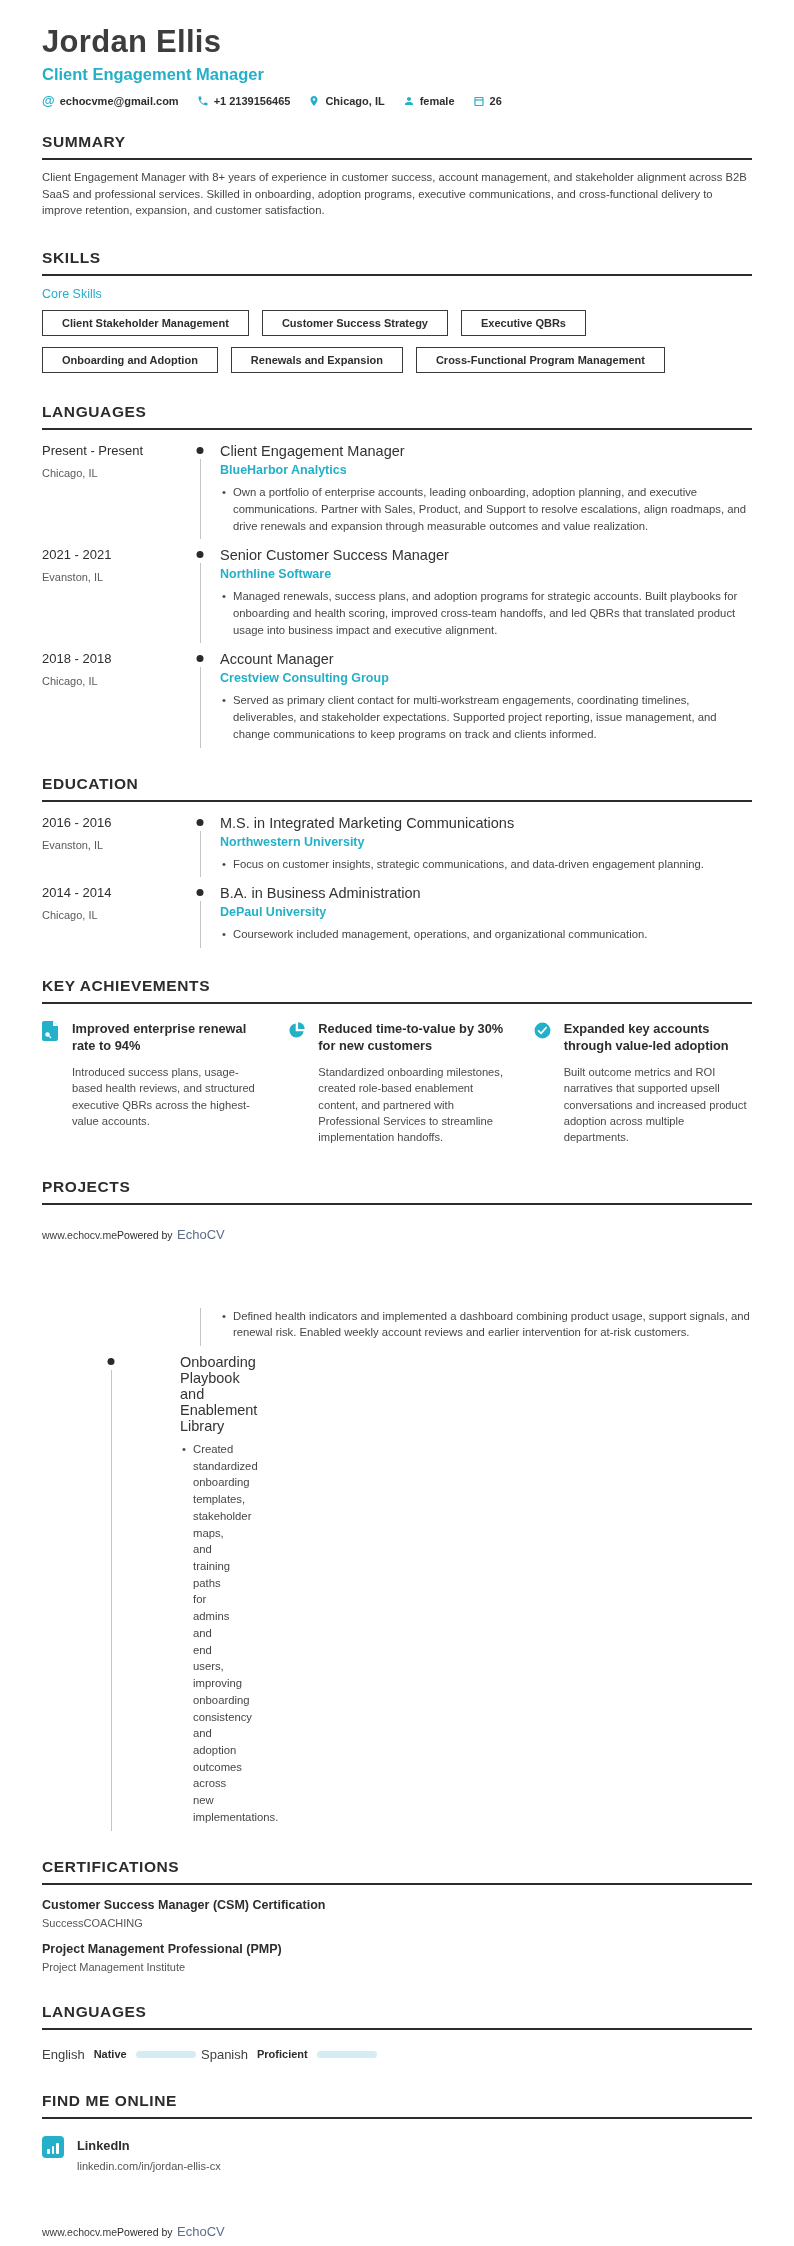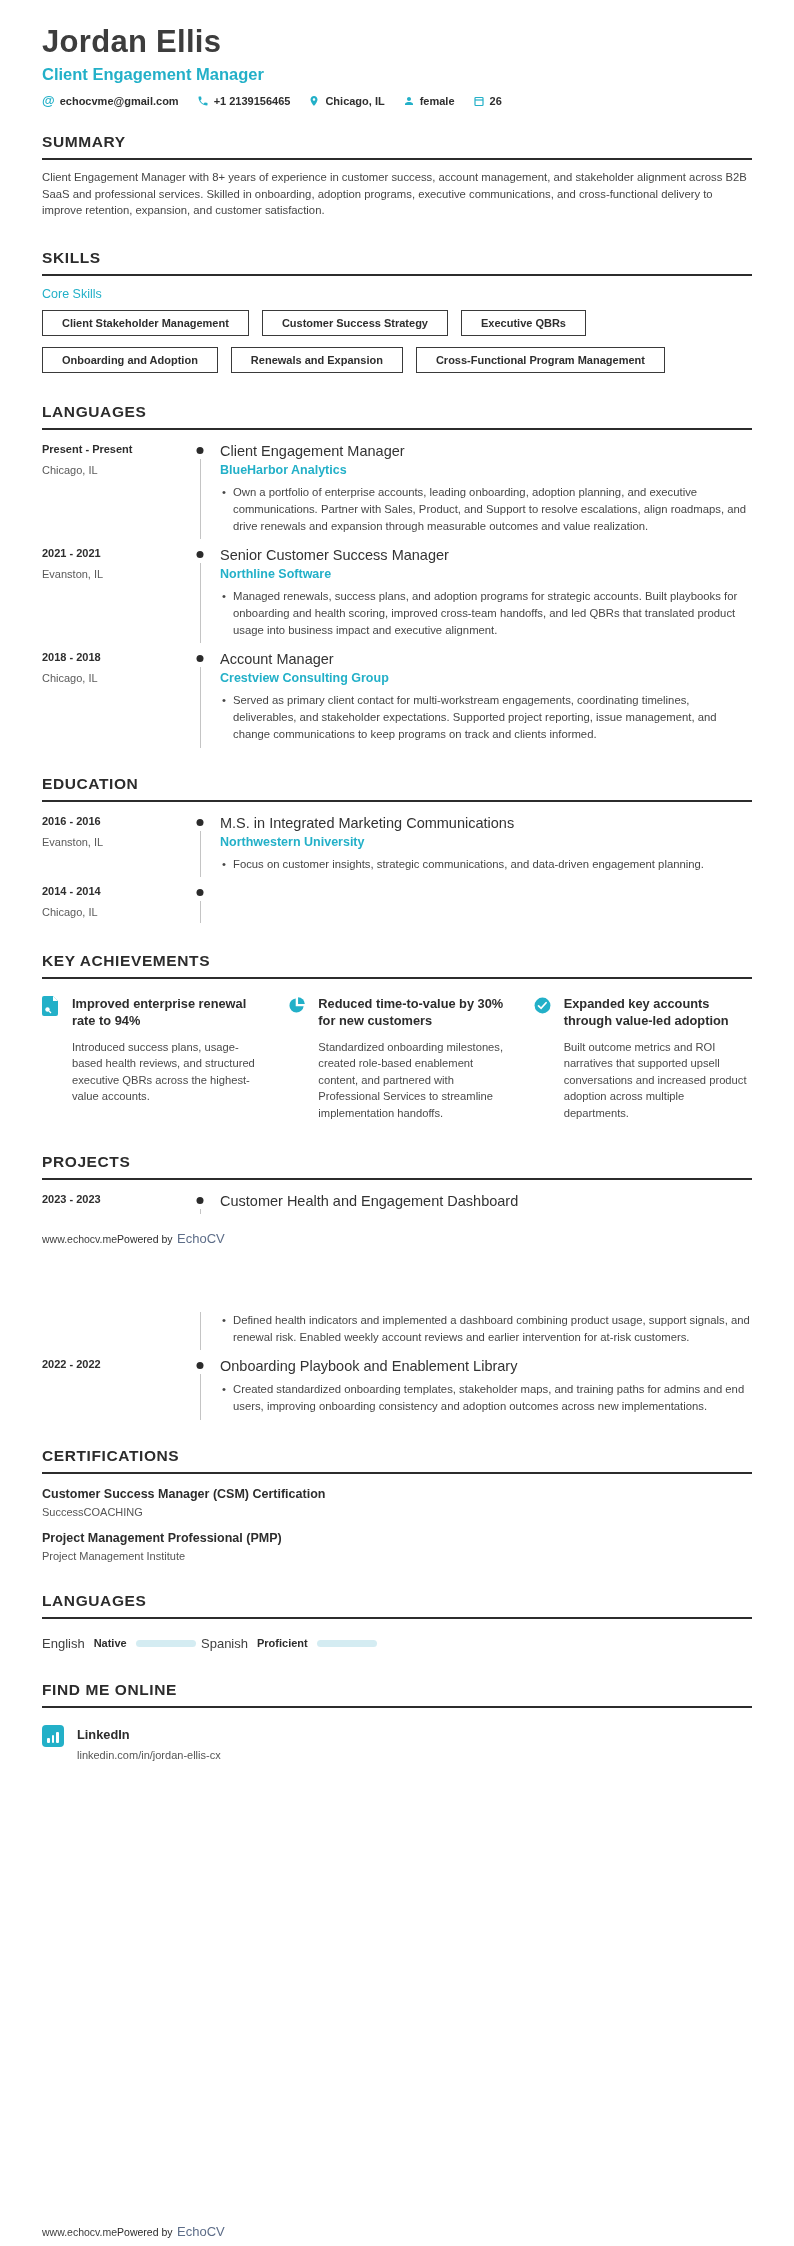--- a/index.html
+++ b/index.html
@@ -19,21 +19,21 @@
   .section{margin-top:28px;}
   .section-heading{font-size:15.5px;font-weight:bold;color:#2c2c2c;letter-spacing:.6px;padding-bottom:7px;border-bottom:2.5px solid #2c2c2c;}
 
   .summary-text{margin-top:9px;font-size:11.3px;line-height:1.48;color:#464646;}
 
   .group-label{margin-top:11px;font-size:12.5px;color:#23b0c8;}
   .tags{display:flex;flex-wrap:wrap;gap:11px 13px;margin-top:9px;}
   .tag{border:1.5px solid #3a3a3a;padding:6px 19px;font-size:11px;font-weight:bold;color:#2e2e2e;}
 
   .entry{display:grid;grid-template-columns:138px 40px 1fr;padding-top:13px;}
-  .e-dates{font-size:11px;font-weight:bold;color:#2e2e2e;}
+  .e-dates{font-size:13px;font-weight:normal;color:#2e2e2e;}
   .e-loc{font-size:11px;color:#5a5a5a;margin-top:9px;}
   .timeline{position:relative;}
   .timeline .dot{position:absolute;left:50%;top:4px;width:7px;height:7px;background:#2b2b2b;border-radius:50%;transform:translateX(-50%);}
   .timeline .tline{position:absolute;left:50%;top:16px;bottom:-5px;width:1px;background:#c4c4c4;}
   .timeline.line-only .tline{top:0;}
   .e-title{font-size:14.5px;color:#333;}
   .e-company{font-size:12.5px;font-weight:bold;color:#23b0c8;margin-top:4px;}
   ul.bullets{margin:7px 0 0;padding-left:13px;list-style:none;}
   ul.bullets li{font-size:11.3px;color:#464646;line-height:1.48;position:relative;}
   ul.bullets li::before{content:"\2022";position:absolute;left:-11px;}
@@ -221,20 +221,27 @@
 
     <div class="entry">
       <div>
         <div class="e-dates">2014 - 2014</div>
         <div class="e-loc">Chicago, IL</div>
       </div>
       <div class="timeline">
           <span class="dot"></span>
           <span class="tline"></span>
         </div>
+      <div>
+        <div class="e-title">B.A. in Business Administration</div>
+        <div class="e-company">DePaul University</div>
+        <ul class="bullets">
+          <li>Coursework included management, operations, and organizational communication.</li>
+        </ul>
+      </div>
     </div>
   </div>
 
   <div class="section" style="margin-top:34px">
     <div class="section-heading">KEY ACHIEVEMENTS</div>
     <div class="ach-grid">
 
       <div class="ach">
         <span class="ach-icon">
           <svg width="18" height="20" viewBox="0 0 18 20">
@@ -275,32 +282,20 @@
           <div class="ach-body">Built outcome metrics and ROI narratives that supported upsell conversations and increased product adoption across multiple departments.</div>
         </div>
       </div>
 
     </div>
   </div>
 
   <div class="section" style="margin-top:32px">
     <div class="section-heading">PROJECTS</div>
 
-    <div class="entry">
-      <div>
-        <div class="e-dates">2023 - 2023</div>
-      </div>
-      <div class="timeline">
-          <span class="dot"></span>
-          <span class="tline"></span>
-        </div>
-      <div>
-        <div class="e-title">Customer Health and Engagement Dashboard</div>
-      </div>
-    </div>
 
     <div class="doc-footer mid-footer">
       <span class="footer-site">www.echocv.me</span>
       <span>
         <span class="footer-powered">Powered by</span>
         <span class="footer-brand">EchoCV</span>
       </span>
     </div>
 
     <div class="entry project-cont">
@@ -309,23 +304,20 @@
           <span class="tline"></span>
         </div>
       <div>
         <ul class="bullets">
           <li>Defined health indicators and implemented a dashboard combining product usage, support signals, and renewal risk. Enabled weekly account reviews and earlier intervention for at-risk customers.</li>
         </ul>
       </div>
     </div>
 
     <div class="entry">
-      <div>
-        <div class="e-dates">2022 - 2022</div>
-      </div>
       <div class="timeline">
           <span class="dot"></span>
           <span class="tline"></span>
         </div>
       <div>
         <div class="e-title">Onboarding Playbook and Enablement Library</div>
         <ul class="bullets">
           <li>Created standardized onboarding templates, stakeholder maps, and training paths for admins and end users, improving onboarding consistency and adoption outcomes across new implementations.</li>
         </ul>
       </div>

